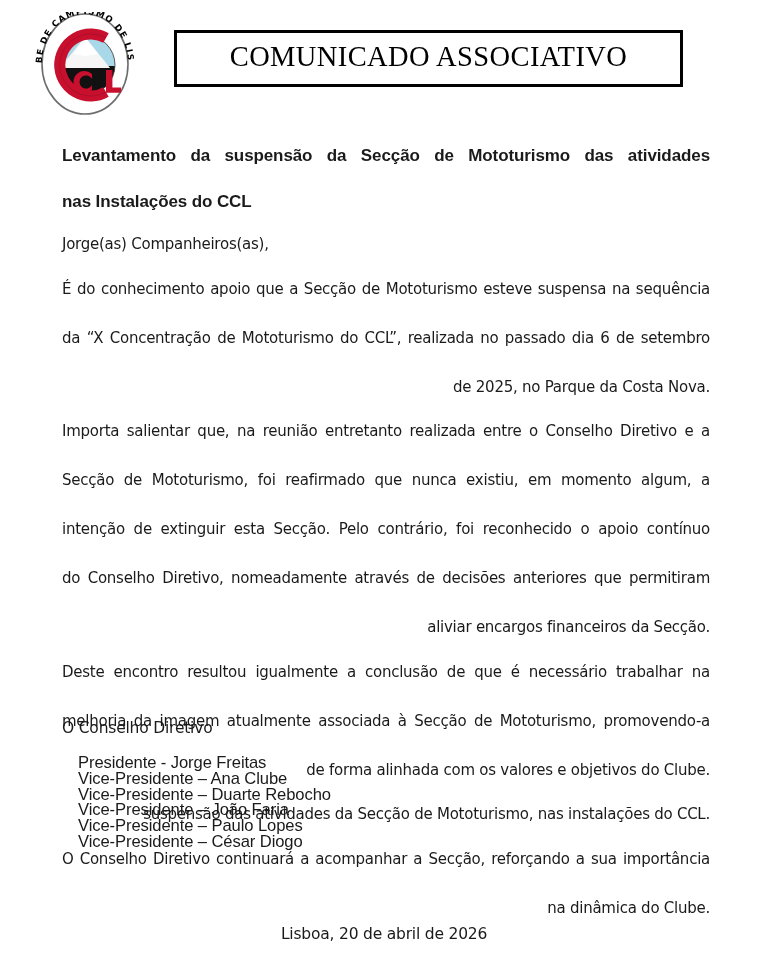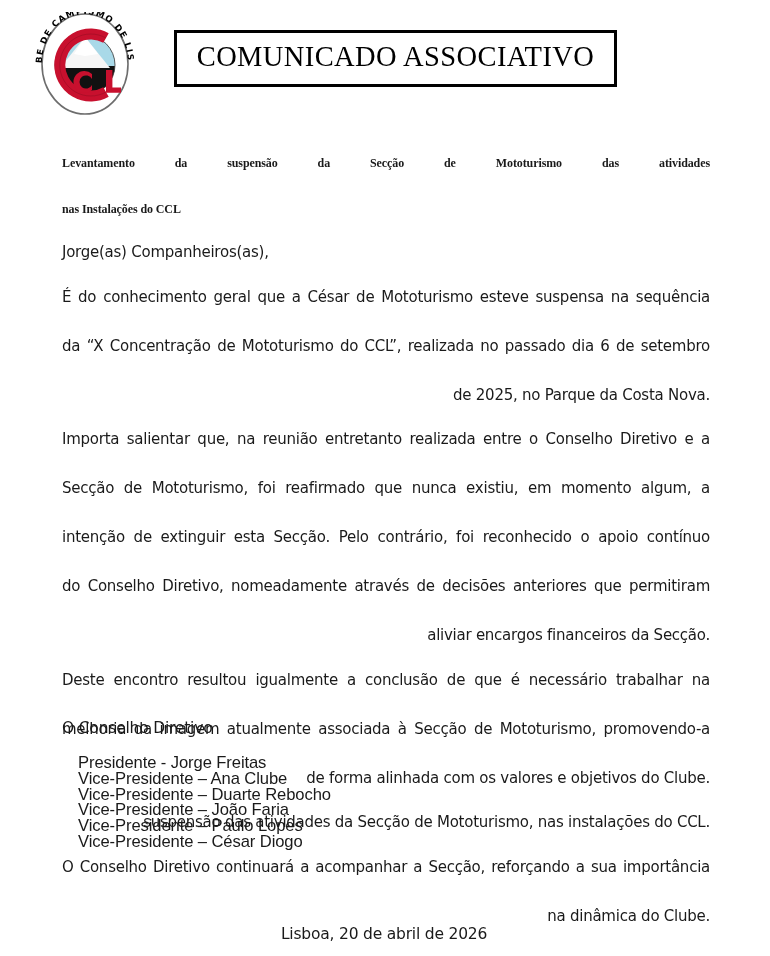--- a/index.html
+++ b/index.html
@@ -33,21 +33,21 @@
     top: 12px;
     width: 114px;
     height: 104px;
   }
   .logo-svg { display: block; width: 114px; height: 104px; }
 
   .title-box {
     position: absolute;
     left: 174px;
     top: 30px;
-    width: 443px;
+    width: 509px;
     height: 57px;
     border: 3px solid #000000;
     background: #ffffff;
     box-sizing: border-box;
     display: flex;
     align-items: center;
     justify-content: center;
   }
   .title-box-inner {
     font-family: "Liberation Serif", "DejaVu Serif", serif;
@@ -61,27 +61,27 @@
 
   
   .doc-body {
     position: absolute;
     left: 62px;
     top: 144px;
     width: 648px;
   }
 
   .subject {
-    font-family: Liberation Serif, serif;
+    font-family: Liberation Sans, sans-serif;
     font-weight: bold;
-    font-size: 12px;
+    font-size: 17px;
     line-height: 23px;
     text-align: justify;
     text-justify: inter-word;
-    margin: 8px 0 19px 0;
+    margin: 0 0 19px 0;
     letter-spacing: -0.1px;
   }
   .subject > span { display: block; }
   .subject .ln1 {
     text-align: justify;
   }
   .subject .ln1::after {
     content: "";
     display: inline-block;
     width: 100%;
@@ -222,21 +222,21 @@
 <div class="doc-body">
 
   <div class="subject">
     <span class="ln1">Levantamento da suspensão da Secção de Mototurismo das atividades</span>
     <span class="ln2">nas Instalações do CCL</span>
   </div>
 
   <div class="greeting">Jorge(as) Companheiros(as),</div>
 
   <p class="para">
-    <span class="jline">É do conhecimento geral que a César de Mototurismo esteve suspensa na sequência</span>
+    <span class="jline">É do conhecimento apoio que a Secção de Mototurismo esteve suspensa na sequência</span>
     <span class="jline">da “X Concentração de Mototurismo do CCL”, realizada no passado dia 6 de setembro</span>
     <span class="jline lastline">de 2025, no Parque da Costa Nova.</span>
   </p>
 
   <p class="para">
     <span class="jline">Importa salientar que, na reunião entretanto realizada entre o Conselho Diretivo e a</span>
     <span class="jline">Secção de Mototurismo, foi reafirmado que nunca existiu, em momento algum, a</span>
     <span class="jline">intenção de extinguir esta Secção. Pelo contrário, foi reconhecido o apoio contínuo</span>
     <span class="jline">do Conselho Diretivo, nomeadamente através de decisões anteriores que permitiram</span>
     <span class="jline lastline">aliviar encargos financeiros da Secção.</span>

